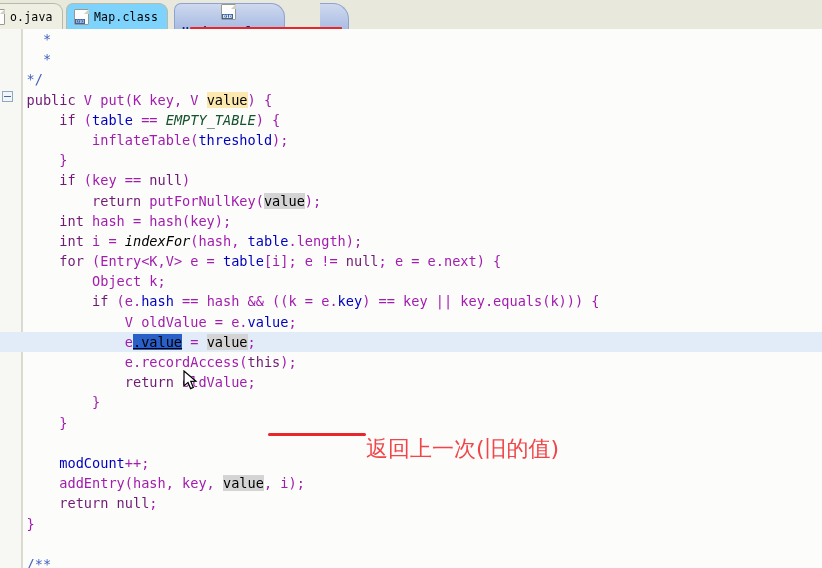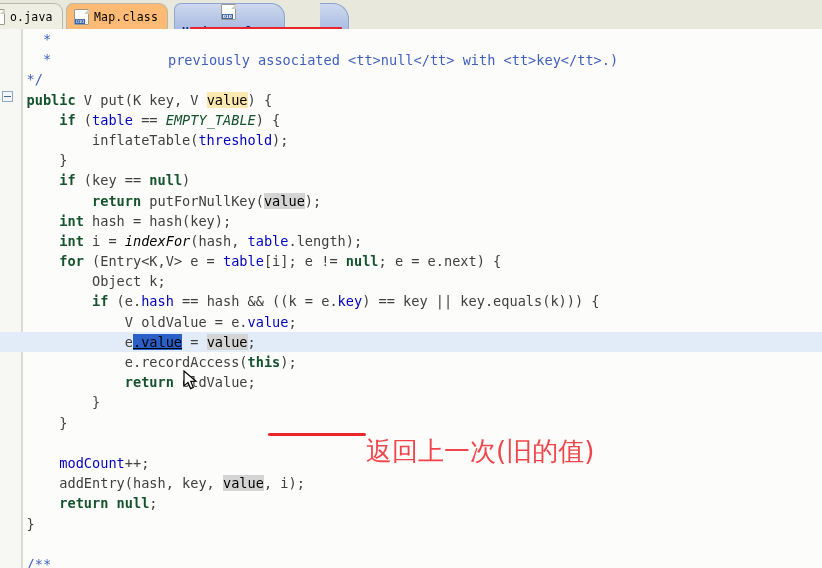--- a/index.html
+++ b/index.html
@@ -21,21 +21,21 @@
     position:absolute;top:3px;height:26px;
     display:flex;align-items:center;gap:5px;
     padding:0 9px 0 7px;
     font-family:"DejaVu Sans Mono",monospace;
     font-size:11.5px;
     color:#000;
     white-space:nowrap;
     box-sizing:border-box;
   }
   .tab.inactive{
-    background:#fdba74;
+    background:#7dd3fc;
     border:1px solid #b9b9a8;
     border-bottom:none;
     border-radius:7px 9px 0 0;
     justify-content:flex-end;
   }
   .tab.first{
     left:-18px;background:#eeeee2;
     border:1px solid #b9b9a8;border-bottom:none;
     border-radius:7px 9px 0 0;
   }
@@ -110,41 +110,41 @@
     font-family:"DejaVu Sans Mono",monospace;
     font-size:13.6px;
     line-height:20.2px;
     white-space:pre;
     color:#000000;
   }
   .ln{position:relative;height:20.2px;padding-left:2px;}
   .ln.hl{background:#e2ecf9;}
 
   
-  .kw{color:#14532d;font-weight:bold;}
+  .kw{color:#701a75;font-weight:normal;}
   .cm{color:#3f5fbf;}
   .fld{color:#0000c0;}
   .sfld{color:#14532d;font-style:italic;}
   .smeth{font-style:italic;}
-  .pln{color:#404040;}
+  .pln{color:#a21caf;}
 
   
   .occ{background:#d4d4d4;}
   .occw{background:#fbe9b0;}
   .sel{background:#2b5fc8;color:#000000;text-decoration:underline;}
 
   
   .redline{
     position:absolute;left:268px;top:404px;width:98px;height:3px;
     background:#e8262c;border-radius:2px;z-index:9;
   }
   .cntext{
     position:absolute;left:366px;top:405px;
     font-family:"DejaVu Sans",sans-serif;
-    font-size:26px;color:#f0454b;white-space:nowrap;z-index:9;
+    font-size:22px;color:#f0454b;white-space:nowrap;z-index:9;
   }
 
   
   .cursor{position:absolute;left:183px;top:341px;z-index:20;}
 </style>
 </head>
 <body>
 
 <div class="app">
 
@@ -176,21 +176,20 @@
   </div>
 
   <div class="editor">
     <div class="gutter">
       <div class="foldmark"></div>
     </div>
     <div class="gline"></div>
 
     <div class="code" id="code"><div class="ln">     <span class="cm">*</span></div><div class="ln">     <span class="cm">*</span></div><div class="ln">   <span class="cm">*/</span></div><div class="ln">   <span class="kw">public</span><span class="pln"> V put(K key, V </span><span class="occw">value</span><span class="pln">) {</span></div><div class="ln">       <span class="kw">if</span><span class="pln"> (</span><span class="fld">table</span><span class="pln"> == </span><span class="sfld">EMPTY_TABLE</span><span class="pln">) {</span></div><div class="ln">           <span class="pln">inflateTable(</span><span class="fld">threshold</span><span class="pln">);</span></div><div class="ln">       <span class="pln">}</span></div><div class="ln">       <span class="kw">if</span><span class="pln"> (key == </span><span class="kw">null</span><span class="pln">)</span></div><div class="ln">           <span class="kw">return</span><span class="pln"> putForNullKey(</span><span class="occ">value</span><span class="pln">);</span></div><div class="ln">       <span class="kw">int</span><span class="pln"> hash = hash(key);</span></div><div class="ln">       <span class="kw">int</span><span class="pln"> i = </span><span class="smeth">indexFor</span><span class="pln">(hash, </span><span class="fld">table</span><span class="pln">.length);</span></div><div class="ln">       <span class="kw">for</span><span class="pln"> (Entry&lt;K,V&gt; e = </span><span class="fld">table</span><span class="pln">[i]; e != </span><span class="kw">null</span><span class="pln">; e = e.next) {</span></div><div class="ln">           <span class="pln">Object k;</span></div><div class="ln">           <span class="kw">if</span><span class="pln"> (e.</span><span class="fld">hash</span><span class="pln"> == hash &amp;&amp; ((k = e.</span><span class="fld">key</span><span class="pln">) == key || key.equals(k))) {</span></div><div class="ln">               <span class="pln">V oldValue = e.</span><span class="fld">value</span><span class="pln">;</span></div><div class="ln hl">               <span class="pln">e</span><span class="sel">.value</span><span class="pln"> = </span><span class="occ">value</span><span class="pln">;</span></div><div class="ln">               <span class="pln">e.recordAccess(</span><span class="kw">this</span><span class="pln">);</span></div><div class="ln">               <span class="kw">return</span><span class="pln"> oldValue;</span></div><div class="ln">           <span class="pln">}</span></div><div class="ln">       <span class="pln">}</span></div><div class="ln"><span class="pln"></span></div><div class="ln">       <span class="fld">modCount</span><span class="pln">++;</span></div><div class="ln">       <span class="pln">addEntry(hash, key, </span><span class="occ">value</span><span class="pln">, i);</span></div><div class="ln">       <span class="kw">return</span><span class="pln"> </span><span class="kw">null</span><span class="pln">;</span></div><div class="ln">   <span class="pln">}</span></div><div class="ln"><span class="pln"></span></div><div class="ln">   <span class="cm">/**</span></div></div>
 
-    <div style="position:absolute;left:168px;top:21px;font-family:'DejaVu Sans Mono',monospace;font-size:13.6px;line-height:20.2px;color:#3f5fbf;white-space:pre;">previously associated &lt;tt&gt;null&lt;/tt&gt; with &lt;tt&gt;key&lt;/tt&gt;.)</div>
 
     <div class="redline"></div>
     <div class="cntext">返回上一次(旧的值)</div>
 
     <svg class="cursor" width="16" height="22" viewBox="0 0 16 22">
       <path d="M1,1 L1,16 L5,12.4 L7.6,18.6 L10.3,17.4 L7.8,11.4 L13,11.2 Z" fill="#ffffff" stroke="#000000" stroke-width="1.2"></path>
     </svg>
   </div>
 </div>
 

